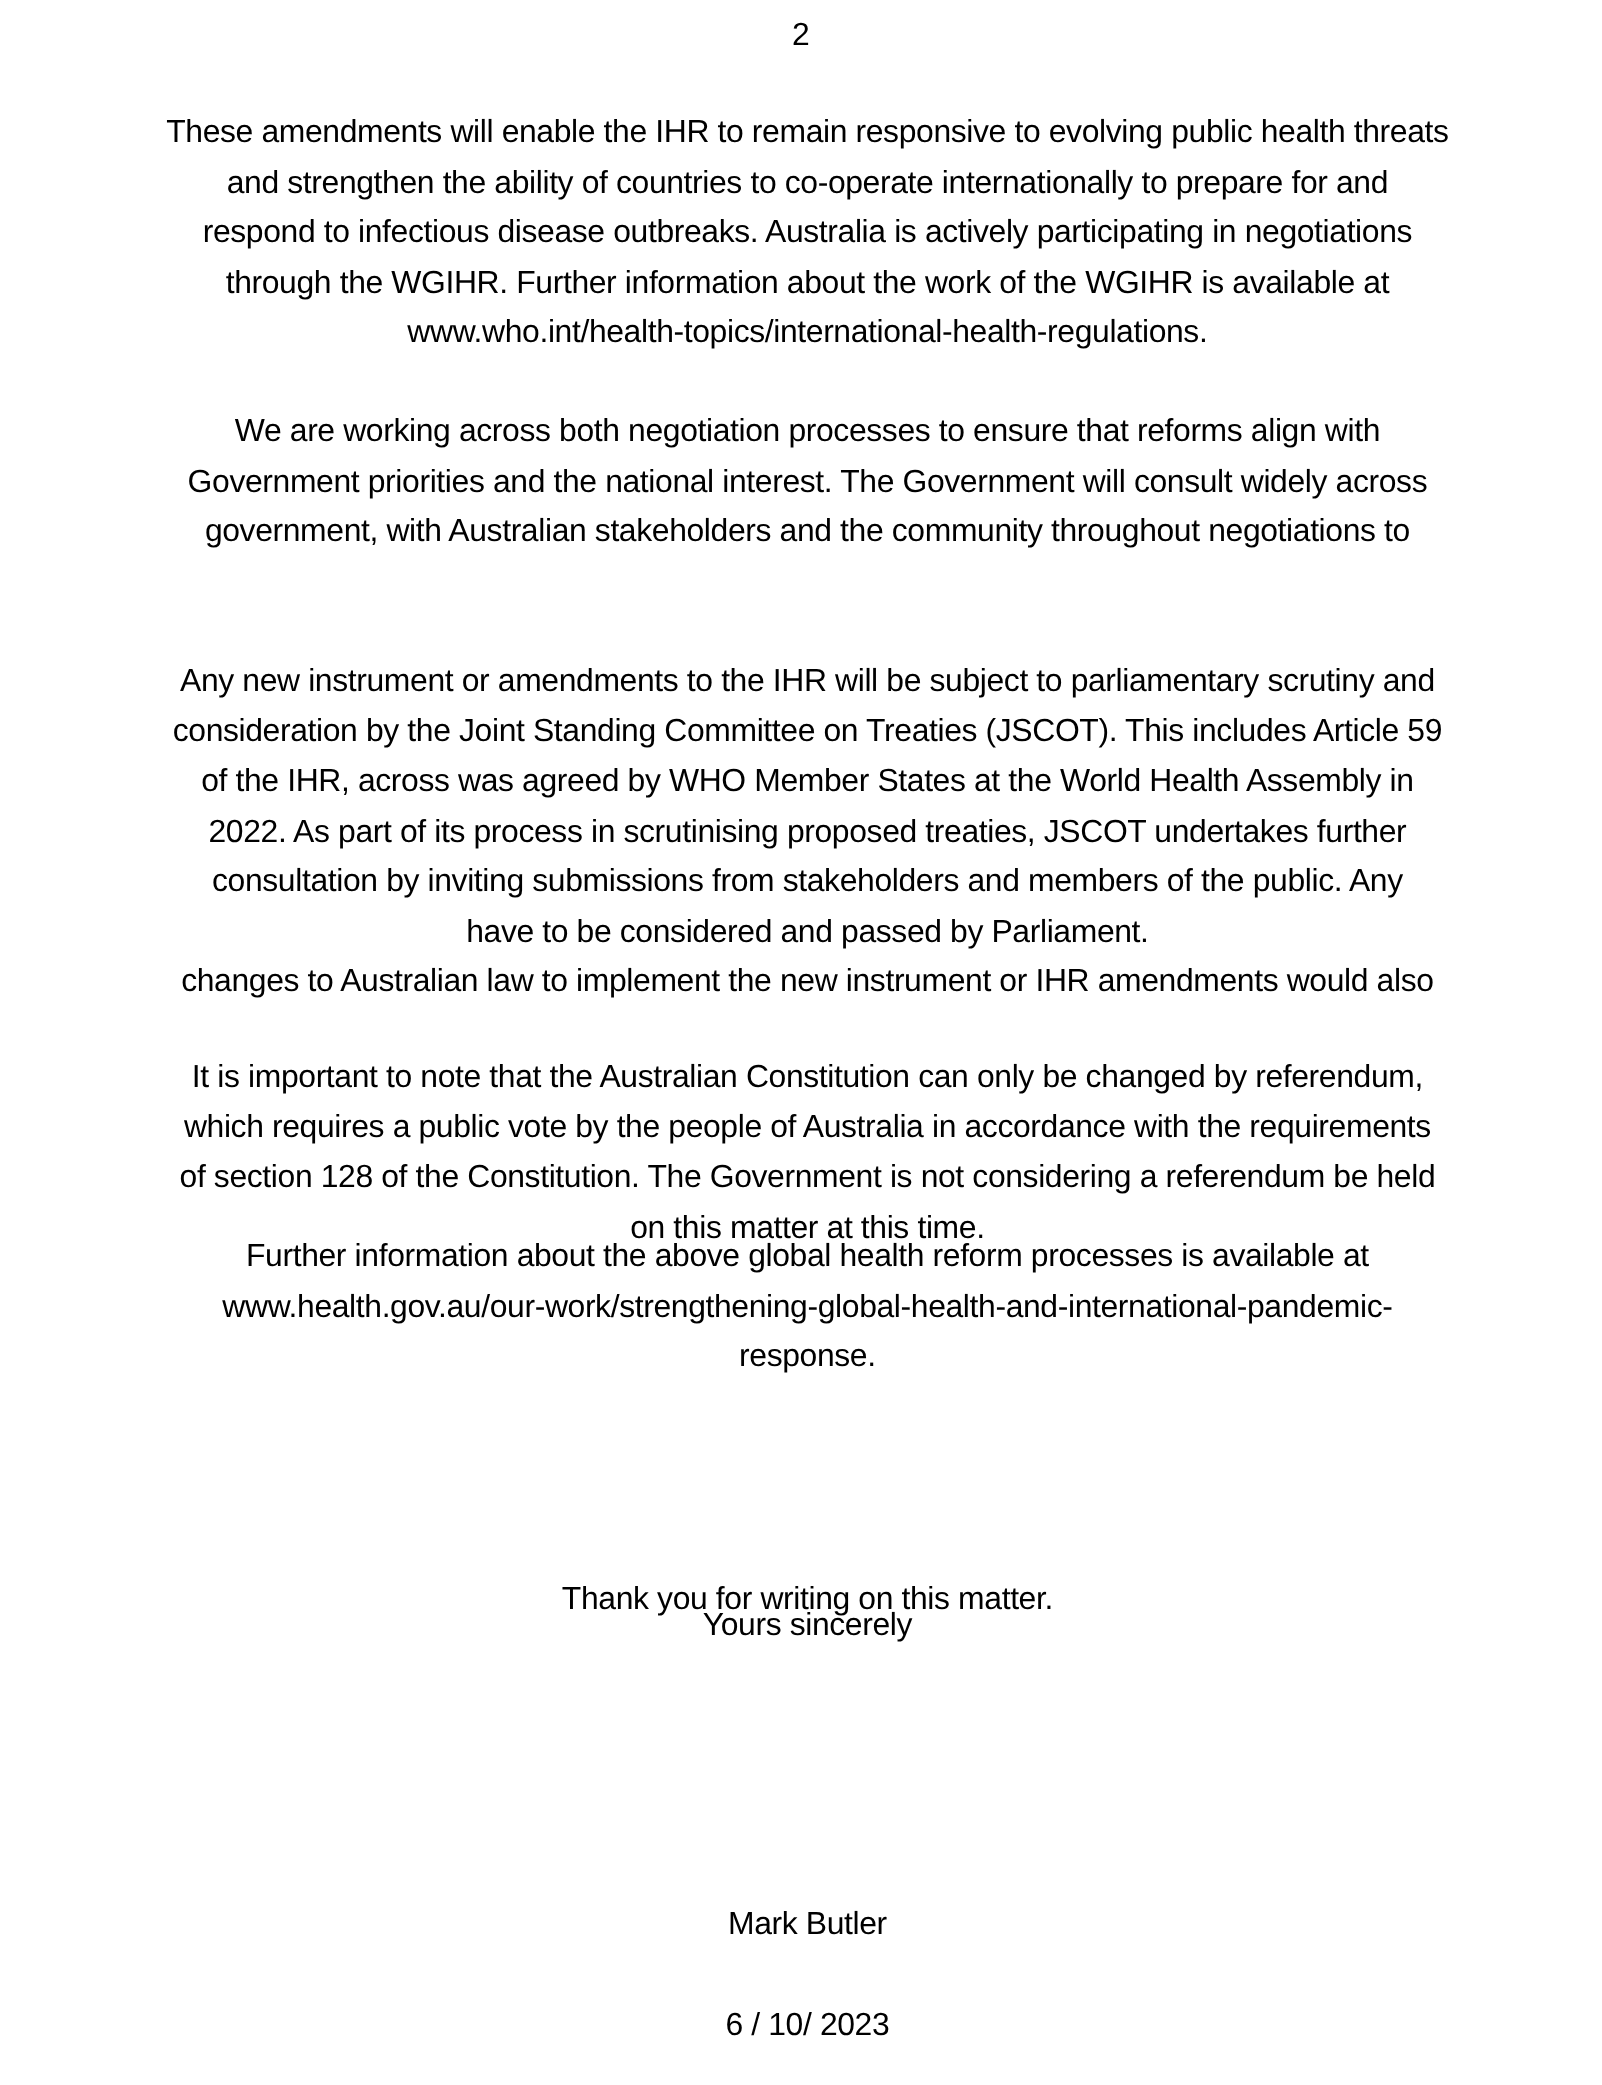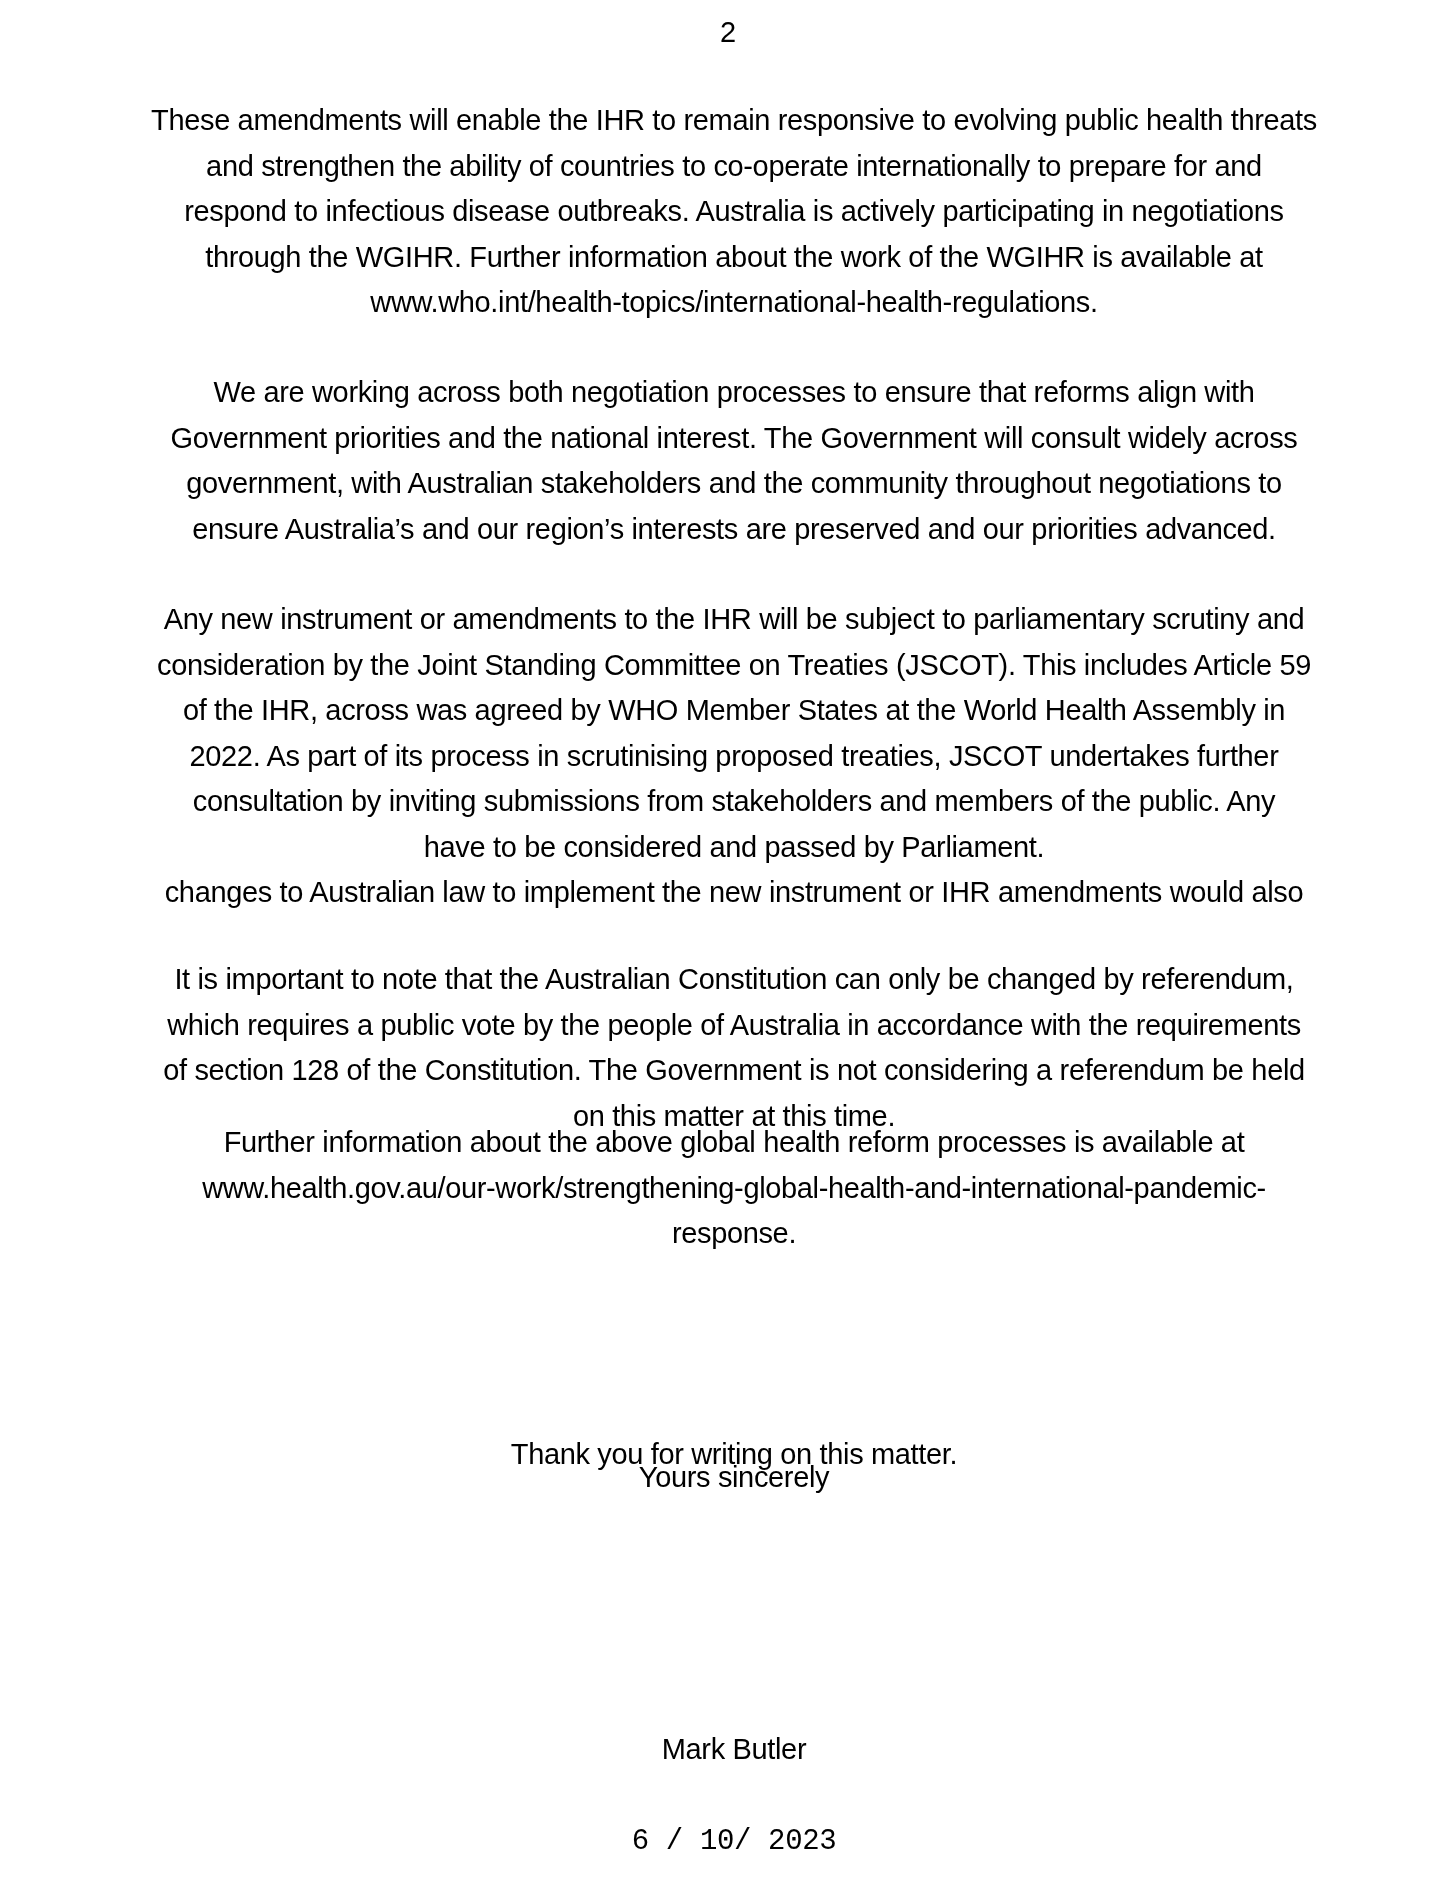--- a/index.html
+++ b/index.html
@@ -53,21 +53,21 @@
       cursor: pointer;
     }
     #p1 { top: 98px; }
     #p2 { top: 370px; }
     #p3 { top: 597px; }
     #p4 { top: 957px; }
     #p5 { top: 1120px; }
     #closing-thanks { top: 1432px; }
     #closing-yours { top: 1455px; }
     #signatory { top: 1727px; }
-    #sign-date { top: 1819px; font-family: Liberation Mono, monospace; }
+    #sign-date { top: 1819px; }
     .signature-space {
       position: absolute;
       left: 24px;
       top: 1510px;
       width: 600px;
       height: 200px;
     }
   </style>
 </head>
 <body>
@@ -81,21 +81,20 @@
     <span class="line">and strengthen the ability of countries to co-operate internationally to prepare for and</span>
     <span class="line">respond to infectious disease outbreaks. Australia is actively participating in negotiations</span>
     <span class="line">through the WGIHR. Further information about the work of the WGIHR is available at</span>
     <span class="line"><a class="link">www.who.int/health-topics/international-health-regulations</a><span>.</span></span>
   </p>
 
   <p class="para" id="p2">
     <span class="line">We are working across both negotiation processes to ensure that reforms align with</span>
     <span class="line">Government priorities and the national interest. The Government will consult widely across</span>
     <span class="line">government, with Australian stakeholders and the community throughout negotiations to</span>
-    <span class="line">ensure Australia’s and our region’s interests are preserved and our priorities advanced.</span>
   </p>
 
   <p class="para" id="p3">
     <span class="line">Any new instrument or amendments to the IHR will be subject to parliamentary scrutiny and</span>
     <span class="line">consideration by the Joint Standing Committee on Treaties (JSCOT). This includes Article 59</span>
     <span class="line">of the IHR, across was agreed by WHO Member States at the World Health Assembly in</span>
     <span class="line">2022. As part of its process in scrutinising proposed treaties, JSCOT undertakes further</span>
     <span class="line">consultation by inviting submissions from stakeholders and members of the public. Any</span>
     <span class="line">have to be considered and passed by Parliament.</span>
     <span class="line">changes to Australian law to implement the new instrument or IHR amendments would also</span>

